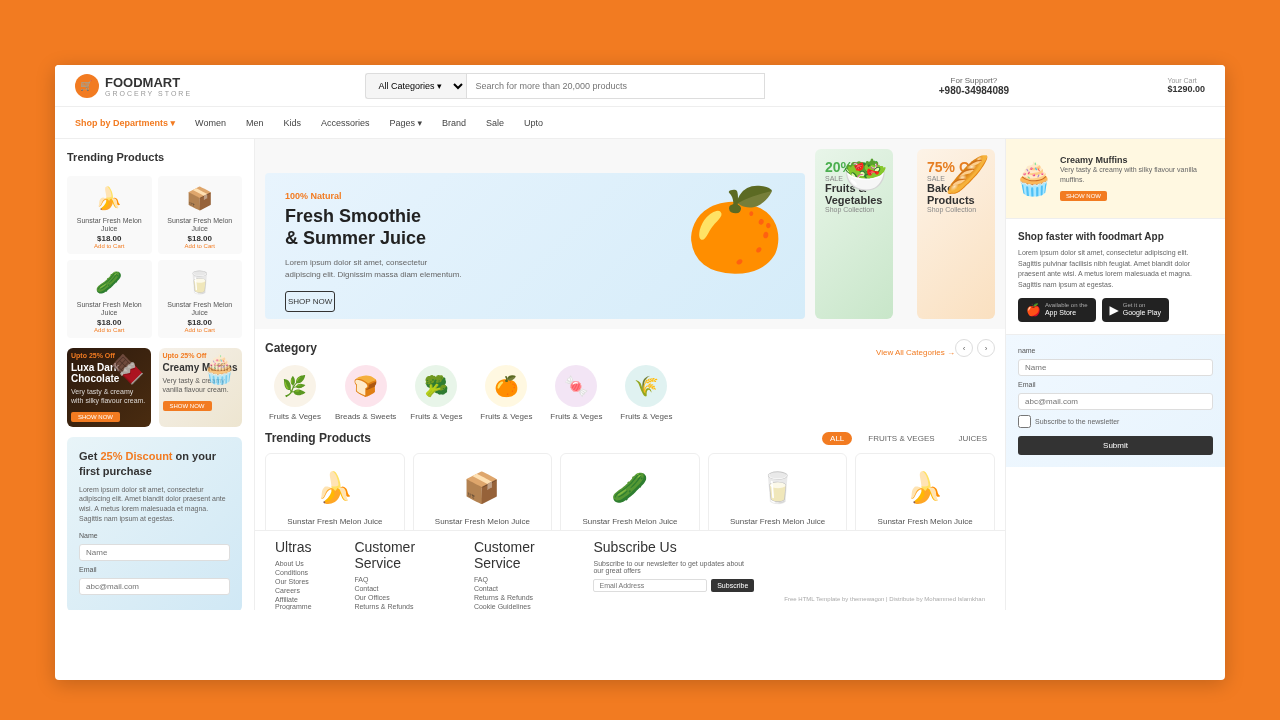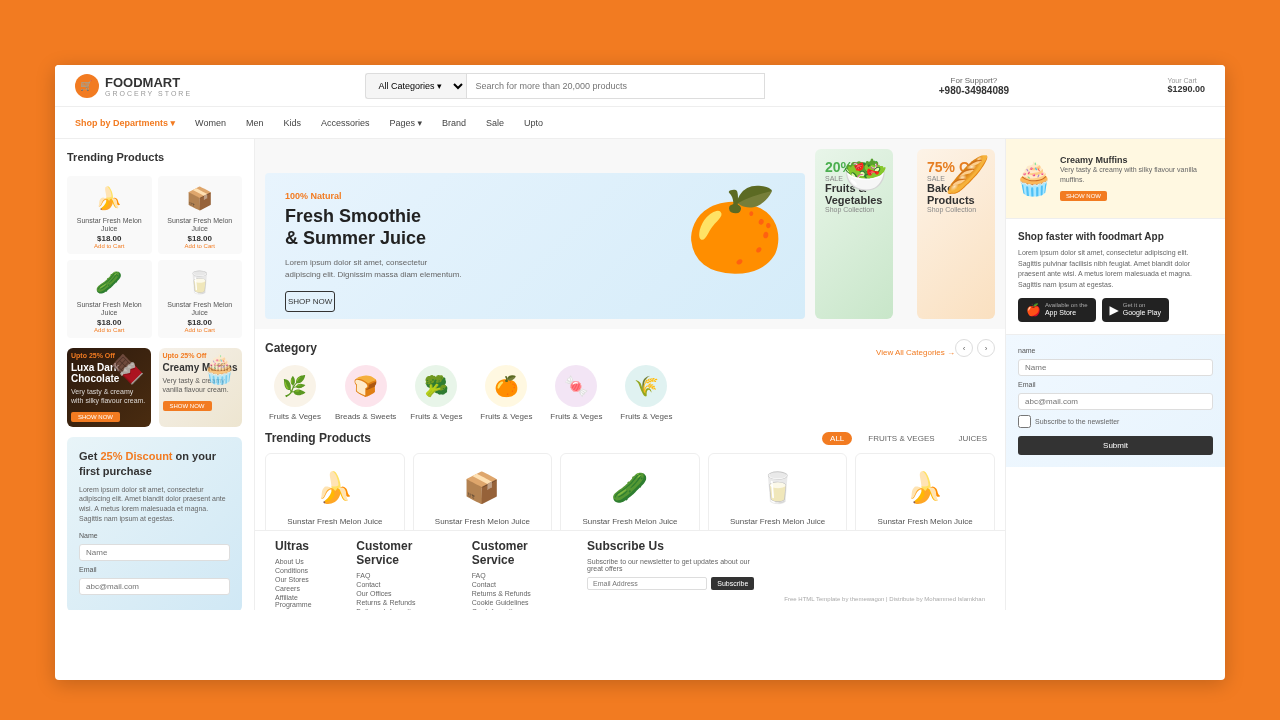--- a/index.html
+++ b/index.html
@@ -652,22 +652,22 @@
       border-top: 1px solid #eee;
       padding: 8px 20px;
       display: flex;
       gap: 30px;
       font-size: 7px;
       color: #666;
       height: 80px;
       overflow: hidden;
     }
     .footer-col-title {
-      font-size: 12px;
-      font-weight: bold;
+      font-size: 14px;
+      font-weight: normal;
       color: #333;
       margin-bottom: 5px;
     }
     .footer-link {
       display: block;
       color: #666;
       margin-bottom: 2px;
       cursor: pointer;
     }
     .footer-subscribe {

